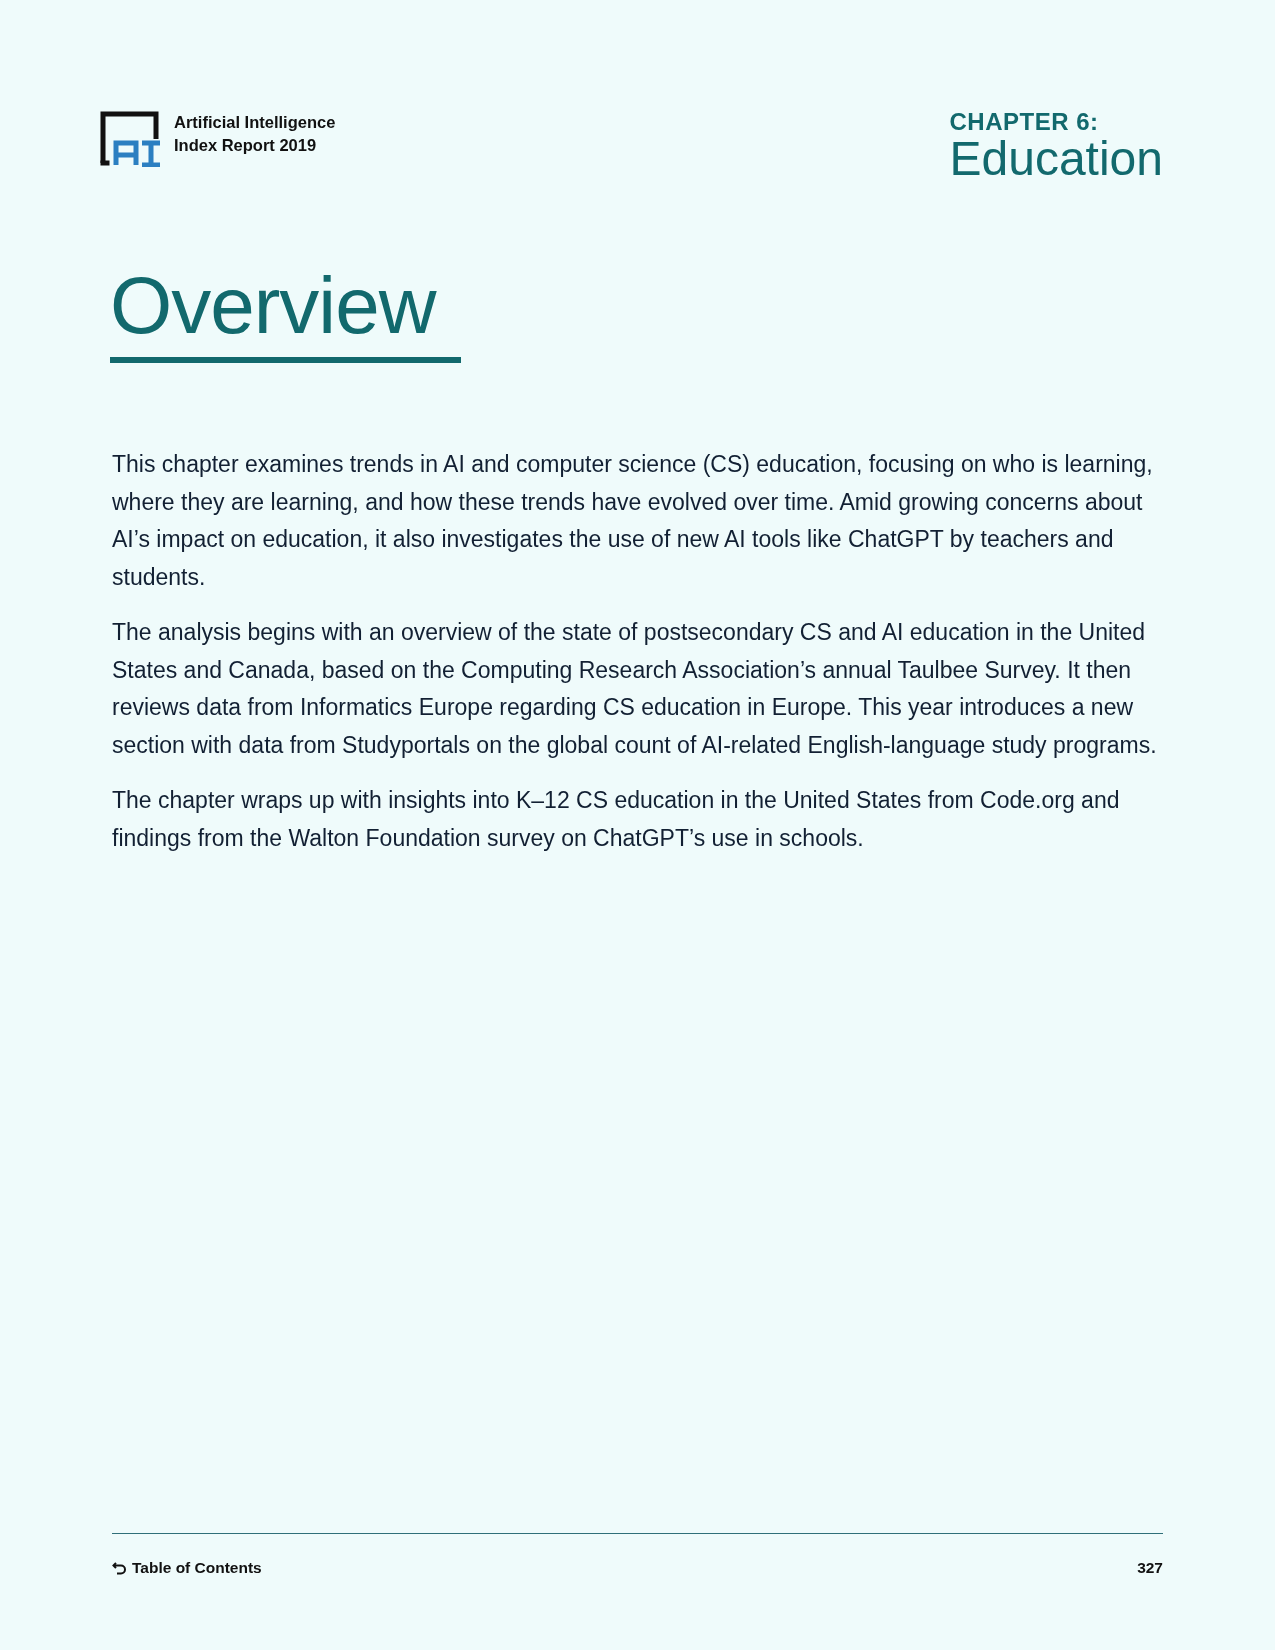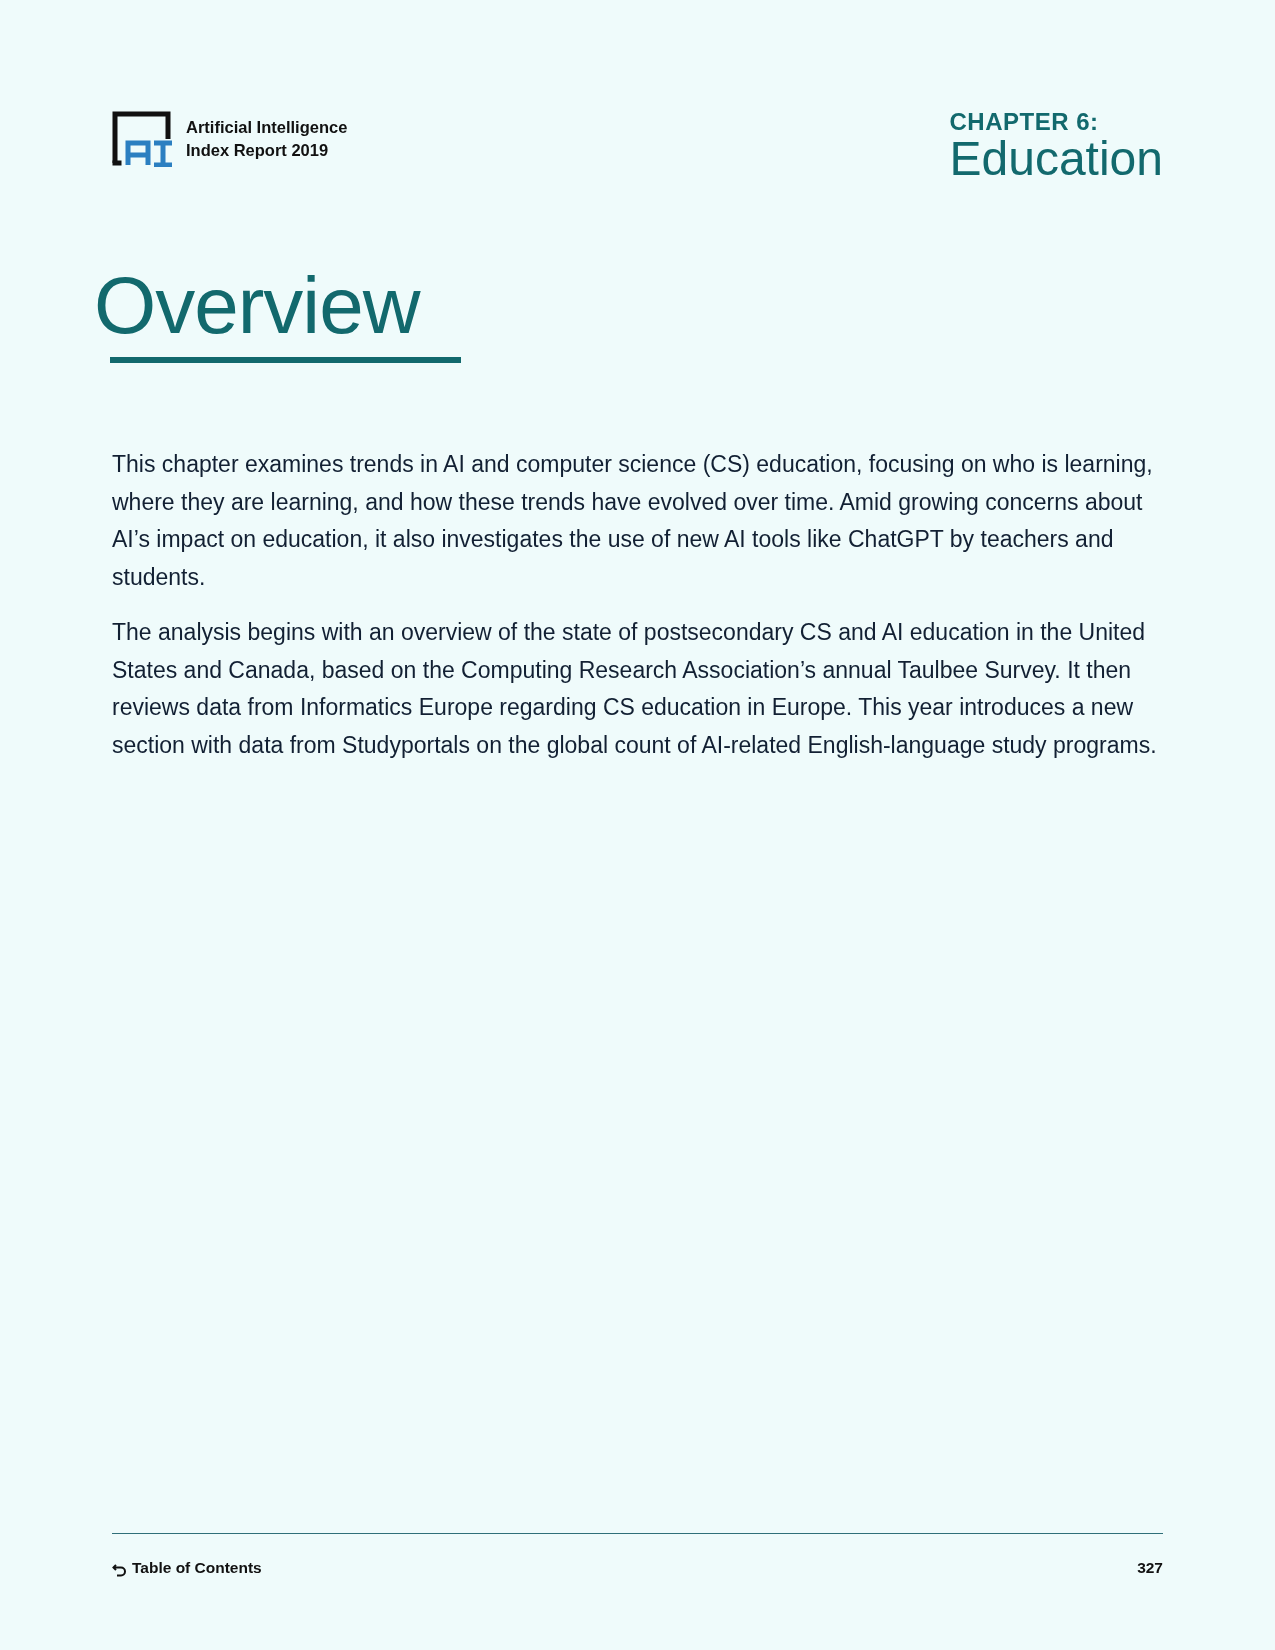--- a/index.html
+++ b/index.html
@@ -4,32 +4,32 @@
   <style>
     html, body { margin: 0; padding: 0; }
     body {
       width: 1275px; height: 1650px;
       background: #effbfb;
       position: relative;
       font-family: "Liberation Sans", sans-serif;
       color: #122033;
       overflow: hidden;
     }
-    .logo { position: absolute; left: 112px; top: 111px; display: flex; align-items: center; }
+    .logo { position: absolute; left: 100px; top: 111px; display: flex; align-items: flex-start; }
     .logo-mark { width: 62px; height: 56px; position: relative; }
     .logo-text { margin-left: 12px; font-size: 16.5px; font-weight: bold; line-height: 23px; color: #111; }
     .chapter { position: absolute; right: 112px; top: 108px; color: #12696d; }
     .chapter-label { font-size: 24px; font-weight: bold; letter-spacing: 0.5px; line-height: 28px; }
     .chapter-name { font-size: 48px; line-height: 46px; }
-    .title { position: absolute; left: 94px; top: 258px; font-size: 80px; color: #12696d; line-height: 96px; letter-spacing: -1px; }
+    .title { position: absolute; left: 110px; top: 258px; font-size: 80px; color: #12696d; line-height: 96px; letter-spacing: -1px; }
     .title-rule { position: absolute; left: 110px; top: 357px; width: 351px; height: 6px; background: #12696d; }
     .body { position: absolute; left: 112px; top: 446px; width: 1050px; font-size: 23px; line-height: 37.5px; }
     .body p { margin: 0 4px 18px 0; }
     .footer-rule { position: absolute; left: 112px; top: 1533px; width: 1051px; height: 1px; background: #2f6f79; }
-    .toc { position: absolute; left: 112px; top: 1559px; font-size: 15.5px; font-weight: bold; color: #111; display: flex; align-items: flex-end; cursor: pointer; }
+    .toc { position: absolute; left: 112px; top: 1559px; font-size: 15.5px; font-weight: bold; color: #111; display: flex; align-items: center; cursor: pointer; }
     .toc svg { margin-right: 5px; }
     .page-num { position: absolute; right: 112px; top: 1559px; font-size: 15.5px; font-weight: bold; color: #111; margin-left: 42px; }
   </style>
 </head>
 <body>
 
 <div class="logo">
   <div class="logo-mark">
     <svg width="62" height="56" viewBox="0 0 62 56">
       <path d="M3 52 V3 H56 V28" fill="none" stroke="#111" stroke-width="5"></path>
@@ -48,20 +48,21 @@
   <div class="chapter-label">CHAPTER 6:</div>
   <div class="chapter-name">Education</div>
 </div>
 
 <div class="title">Overview</div>
 <div class="title-rule"></div>
 
 <div class="body">
   <p>This chapter examines trends in AI and computer science (CS) education, focusing on who is learning, where they are learning, and how these trends have evolved over time. Amid growing concerns about AI’s impact on education, it also investigates the use of new AI tools like ChatGPT by teachers and students.</p>
   <p>The analysis begins with an overview of the state of postsecondary CS and AI education in the United States and Canada, based on the Computing Research Association’s annual Taulbee Survey. It then reviews data from Informatics Europe regarding CS education in Europe. This year introduces a new section with data from Studyportals on the global count of AI-related English-language study programs.</p>
+  <p>The chapter wraps up with insights into K–12 CS education in the United States from Code.org and findings from the Walton Foundation survey on ChatGPT’s use in schools.</p>
 </div>
 
 <div class="footer-rule"></div>
 
 <div class="toc">
   <svg width="15" height="14" viewBox="0 0 15 14">
     <path d="M4 2 L1.5 4.5 L4 7" fill="none" stroke="#111" stroke-width="2"></path>
     <path d="M2 4.5 H9 A4 4 0 0 1 9 12.5 H5" fill="none" stroke="#111" stroke-width="2"></path>
   </svg>
   <span>Table of Contents</span>

